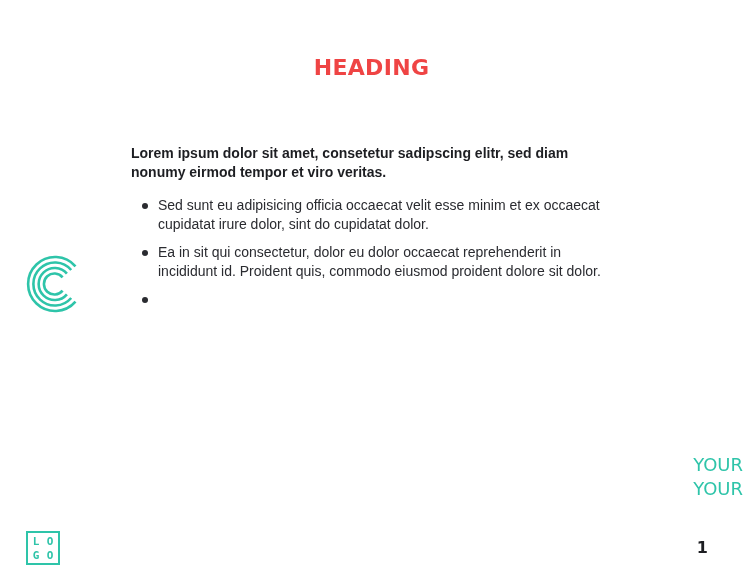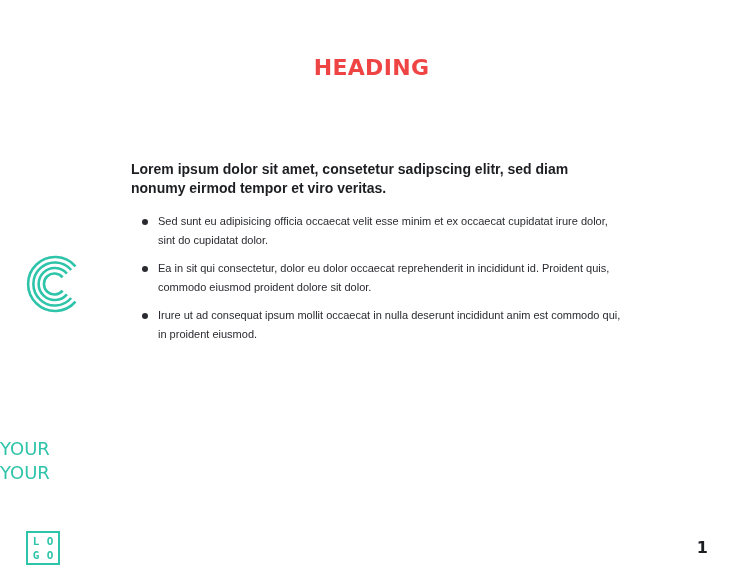--- a/index.html
+++ b/index.html
@@ -30,32 +30,32 @@
     .content {
       position: absolute;
       top: 144px;
       left: 131px;
       width: 490px;
     }
     .lead {
       font-weight: bold;
       font-size: 14px;
       line-height: 19px;
-      margin: 16px 0 14px 0;
+      margin: 0 0 14px 0;
       color: #1d1e22;
     }
     .bullets {
       list-style: none;
       margin: 0;
       padding: 0;
     }
     .bullets li {
       position: relative;
       padding-left: 27px;
-      font-size: 11px;
+      font-size: 14px;
       line-height: 19px;
       margin-bottom: 9px;
       color: #2a2b30;
     }
     .bullets li .dot {
       position: absolute;
       left: 11px;
       top: 7px;
       width: 6px;
       height: 6px;
@@ -64,24 +64,24 @@
     }
     .c-icon {
       position: absolute;
       left: 25px;
       top: 254px;
       width: 60px;
       height: 60px;
     }
     .note {
       position: absolute;
-      top: 437px;
+      top: 453px;
       left: 0;
       width: 743px;
-      text-align: left;
+      text-align: right;
       font-family: "DejaVu Sans", sans-serif;
       font-size: 18px;
       line-height: 24px;
       color: #2ec4a9;
     }
     .logo {
       position: absolute;
       left: 26px;
       top: 531px;
       width: 28px;
@@ -125,21 +125,20 @@
       <li>
         <span class="dot"></span>
         <span>Sed sunt eu adipisicing officia occaecat velit esse minim et ex occaecat cupidatat irure dolor, sint do cupidatat dolor.</span>
       </li>
       <li>
         <span class="dot"></span>
         <span>Ea in sit qui consectetur, dolor eu dolor occaecat reprehenderit in incididunt id. Proident quis, commodo eiusmod proident dolore sit dolor.</span>
       </li>
       <li>
         <span class="dot"></span>
-        <span>Irure ut ad consequat ipsum mollit occaecat in nulla deserunt incididunt anim est commodo qui, in proident eiusmod.</span>
       </li>
     </ul>
   </div>
 
   <div class="c-icon">
     <svg width="60" height="60" viewBox="0 0 60 60">
       <g fill="none" stroke="#2ec4a9" stroke-width="2.6" stroke-linecap="butt">
         <path d="M 50.5 12.3 A 27 27 0 1 0 50.5 47.7"></path>
         <path d="M 46.2 16.0 A 21.5 21.5 0 1 0 46.2 44.0"></path>
         <path d="M 41.9 19.7 A 16 16 0 1 0 41.9 40.3"></path>

